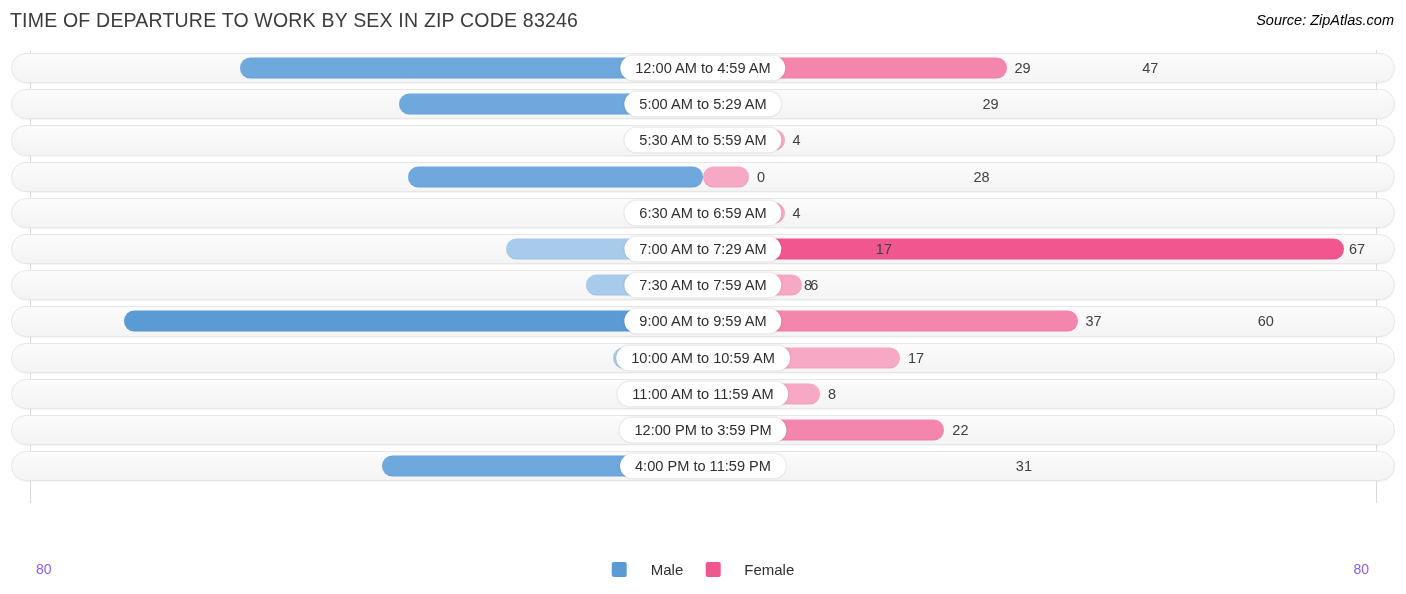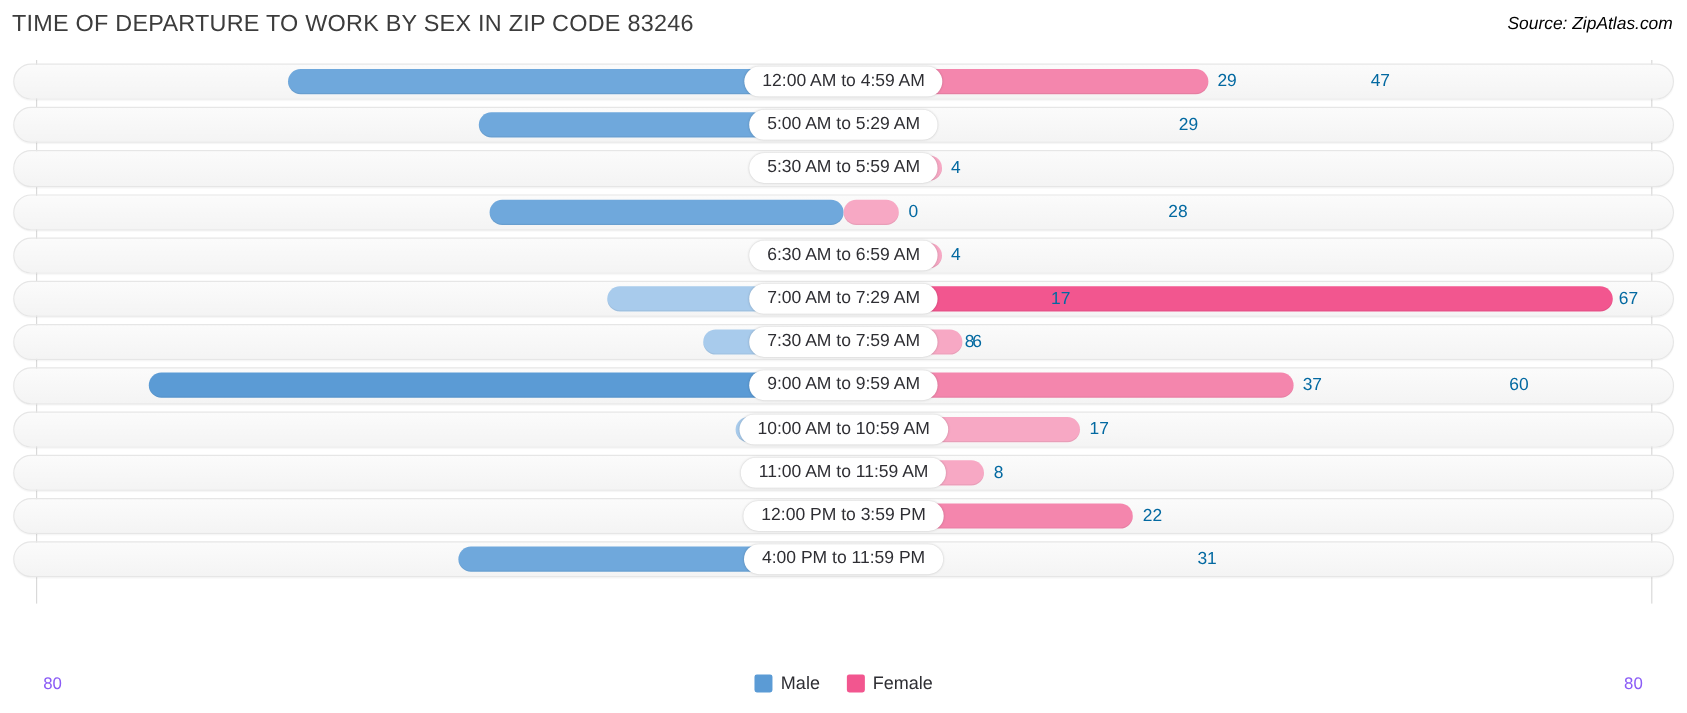--- a/index.html
+++ b/index.html
@@ -88,21 +88,21 @@
     left: 703px;
     background: #f7a8c4;
     box-shadow: inset 0 -1px 0 rgba(0,0,0,.06);
   }
 
   .val {
     position: absolute;
     top: 50%;
     transform: translateY(-50%);
     font-size: 14.5px;
-    color: #0369a1;
+    color: #404040;
     white-space: nowrap;
   }
   .val.male   { text-align: right; }
   .val.female { text-align: left; }
 
   .catlabel {
     position: absolute;
     left: 50%;
     top: 50%;
     transform: translate(-50%, -50%);
@@ -138,21 +138,21 @@
     left: 50%;
     top: 6px;
     transform: translateX(-50%);
     display: flex;
     align-items: center;
     gap: 22px;
   }
   .legend-item {
     display: flex;
     align-items: center;
-    gap: 7px;
+    gap: 24px;
   }
   .swatch {
     width: 15px; height: 15px;
     border-radius: 2px;
     display: inline-block;
   }
   .legend-label {
     font-size: 15px;
     color: #2e2e33;
   }
@@ -255,21 +255,21 @@
           <div class="bar male" style="width: 46px; background: rgb(168, 203, 236);"></div>
           <div class="bar female" style="width: 241.36px; background: rgb(244, 134, 173);"></div>
           <div class="val male" style="right: 665px;">0</div>
           <div class="val female" style="left: 952.36px;">22</div>
           <div class="catlabel">12:00 PM to 3:59 PM</div>
         </div>
         <div class="row">
           <div class="track"></div>
           <div class="bar male" style="width: 321.28px; background: rgb(111, 168, 220);"></div>
           <div class="bar female" style="width: 46px; background: rgb(247, 168, 196);"></div>
-          <div class="val male" style="right: 392px;">31</div>
+          <div class="val male" style="right: 374px;">31</div>
           <div class="val female" style="left: 757px;">0</div>
           <div class="catlabel">4:00 PM to 11:59 PM</div>
         </div>
       </div>
   </div>
 
   <div class="footer">
     <div class="axis-max l">80</div>
     <div class="axis-max r">80</div>
     <div class="legend" id="legend">

